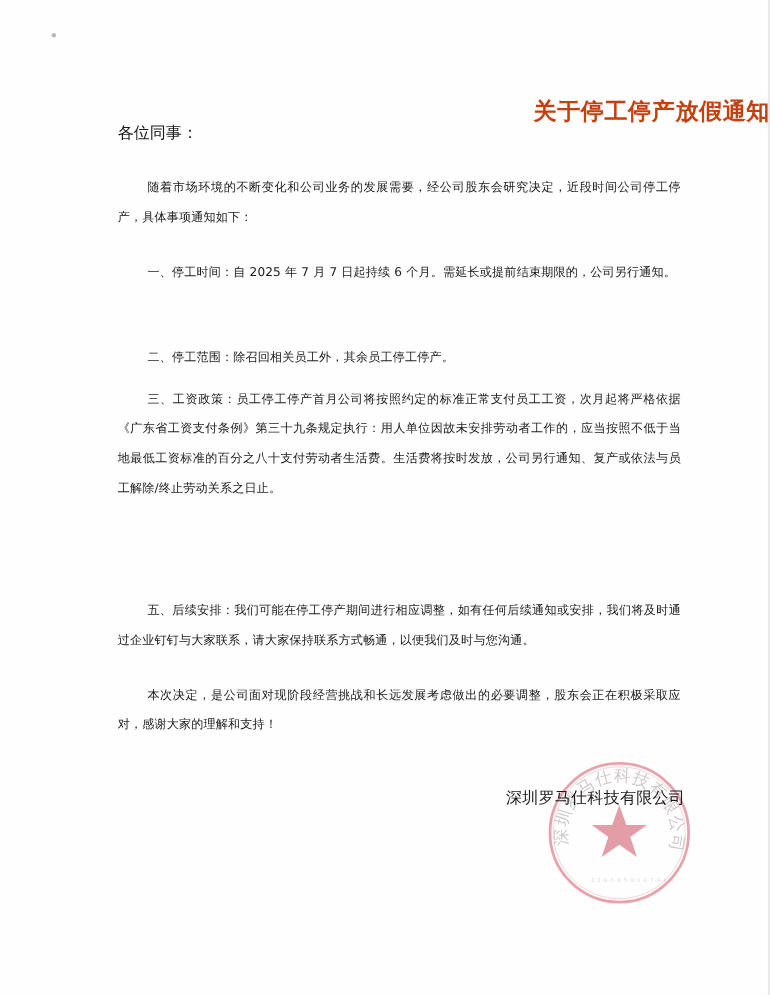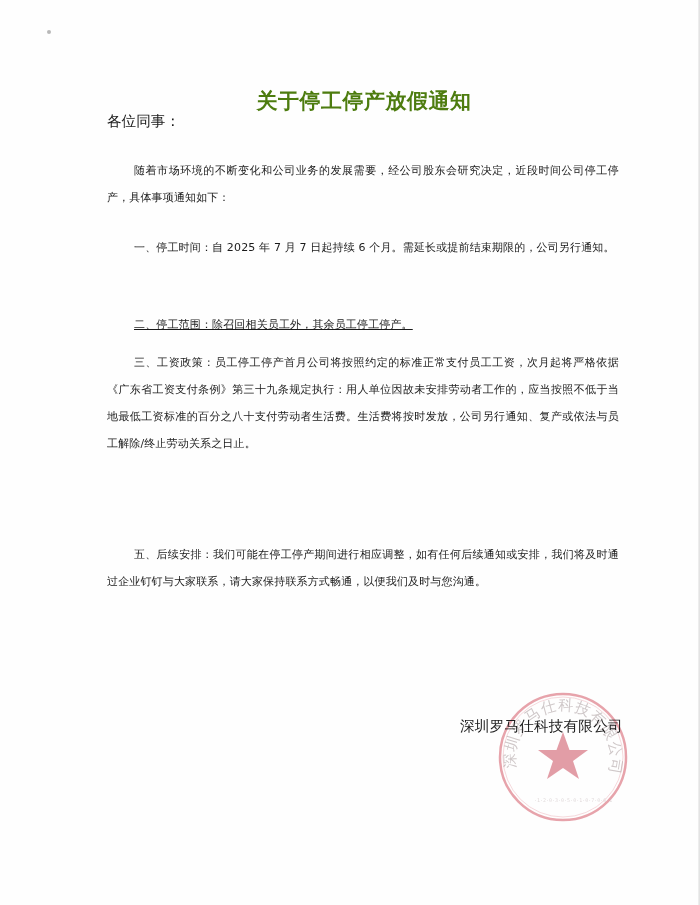--- a/index.html
+++ b/index.html
@@ -32,25 +32,25 @@
     left: 47px; top: 30px;
     width: 4px; height: 4px;
     border-radius: 50%;
     background: #9a9a9a;
     opacity: 0.7;
   }
   .title {
     position: absolute;
     left: 0; width: 700px;
     top: 87px;
-    text-align: center;
+    text-align: right;
     font-size: 21px;
     font-weight: bold;
     letter-spacing: 0.5px;
-    color: #4d7c0f;
+    color: #c2410c;
     padding-left: 28px;
     box-sizing: border-box;
   }
   .greeting {
     position: absolute;
     left: 107px;
     top: 111px;
     font-size: 14.6px;
     line-height: 20px;
   }
@@ -99,23 +99,24 @@
 <div class="page">
   <div class="edge-line"></div>
   <div class="speck"></div>
 
   <div class="title">关于停工停产放假通知</div>
 
   <div class="greeting">各位同事：</div>
 
   <div class="para" style="top:157px;">随着市场环境的不断变化和公司业务的发展需要，经公司股东会研究决定，近段时间公司停工停产，具体事项通知如下：</div>
   <div class="para" style="top:234px;">一、停工时间：自 2025 年 7 月 7 日起持续 6 个月。需延长或提前结束期限的，公司另行通知。</div>
-  <div class="para" style="top:311px;text-decoration:underline;">二、停工范围：除召回相关员工外，其余员工停工停产。</div>
+  <div class="para" style="top:311px;">二、停工范围：除召回相关员工外，其余员工停工停产。</div>
   <div class="para" style="top:349px;">三、工资政策：员工停工停产首月公司将按照约定的标准正常支付员工工资，次月起将严格依据《广东省工资支付条例》第三十九条规定执行：用人单位因故未安排劳动者工作的，应当按照不低于当地最低工资标准的百分之八十支付劳动者生活费。生活费将按时发放，公司另行通知、复产或依法与员工解除/终止劳动关系之日止。</div>
   <div class="para" style="top:541px;">五、后续安排：我们可能在停工停产期间进行相应调整，如有任何后续通知或安排，我们将及时通过企业钉钉与大家联系，请大家保持联系方式畅通，以便我们及时与您沟通。</div>
+  <div class="para" style="top:618px;">本次决定，是公司面对现阶段经营挑战和长远发展考虑做出的必要调整，股东会正在积极采取应对，感谢大家的理解和支持！</div>
 
   <div class="sig-company">深圳罗马仕科技有限公司</div>
 
   <svg class="seal" viewBox="0 0 134 134">
     <defs>
       <path id="sealArc" d="M 20,78 A 48,48 0 1,1 114,78" fill="none"></path>
     </defs>
     <circle cx="67" cy="67" r="63" fill="none" stroke="#d9707c" stroke-width="2.5" opacity="0.75"></circle>
     <circle cx="67" cy="67" r="60" fill="none" stroke="#e8a2ab" stroke-width="0.8" opacity="0.6"></circle>
     <text font-size="15" fill="#9a8a8c" opacity="0.55" font-family="DejaVu Sans, sans-serif" letter-spacing="1">

